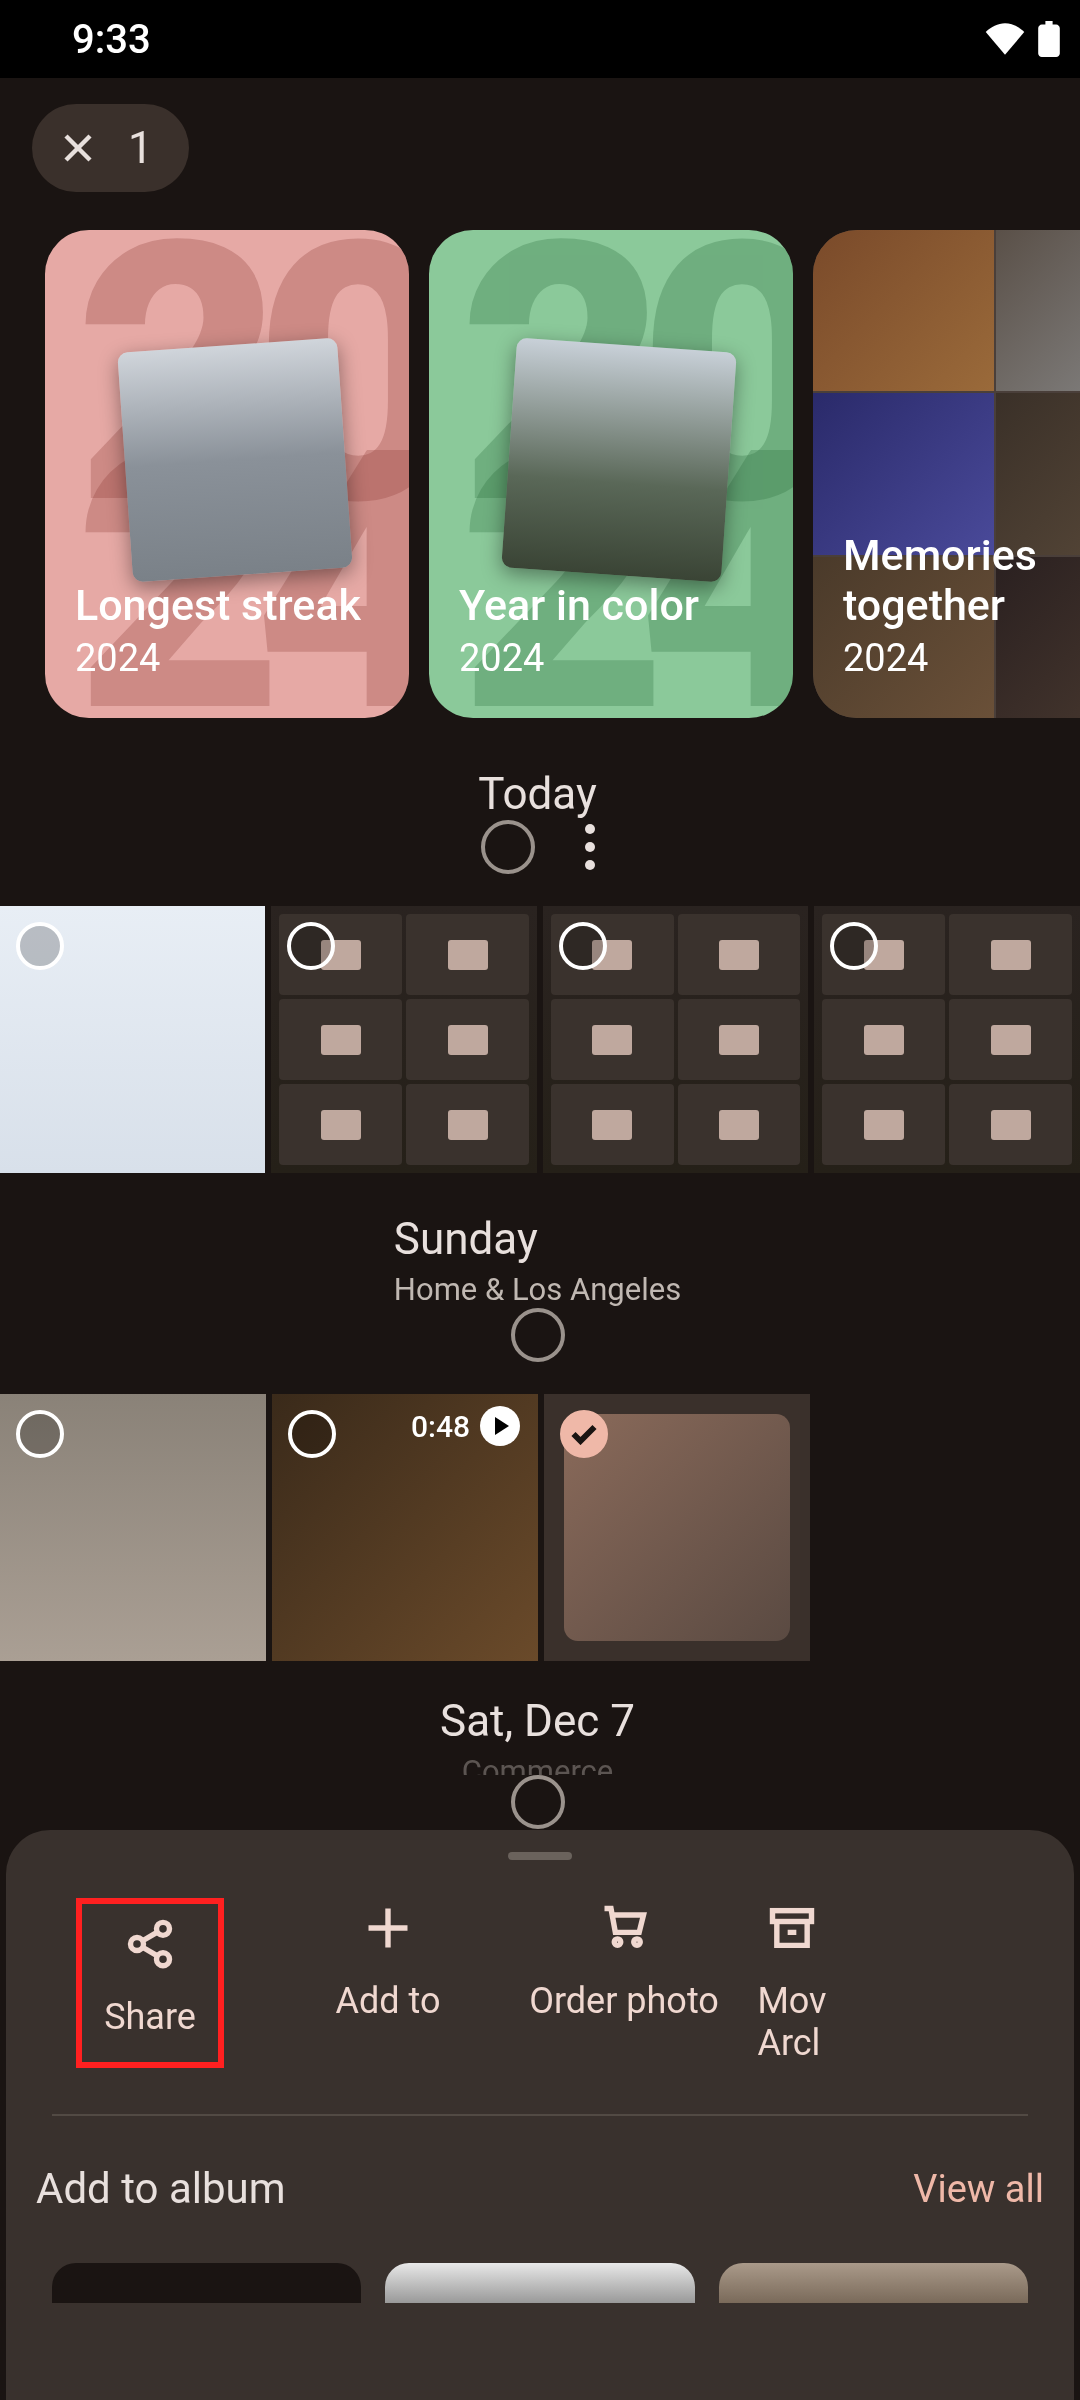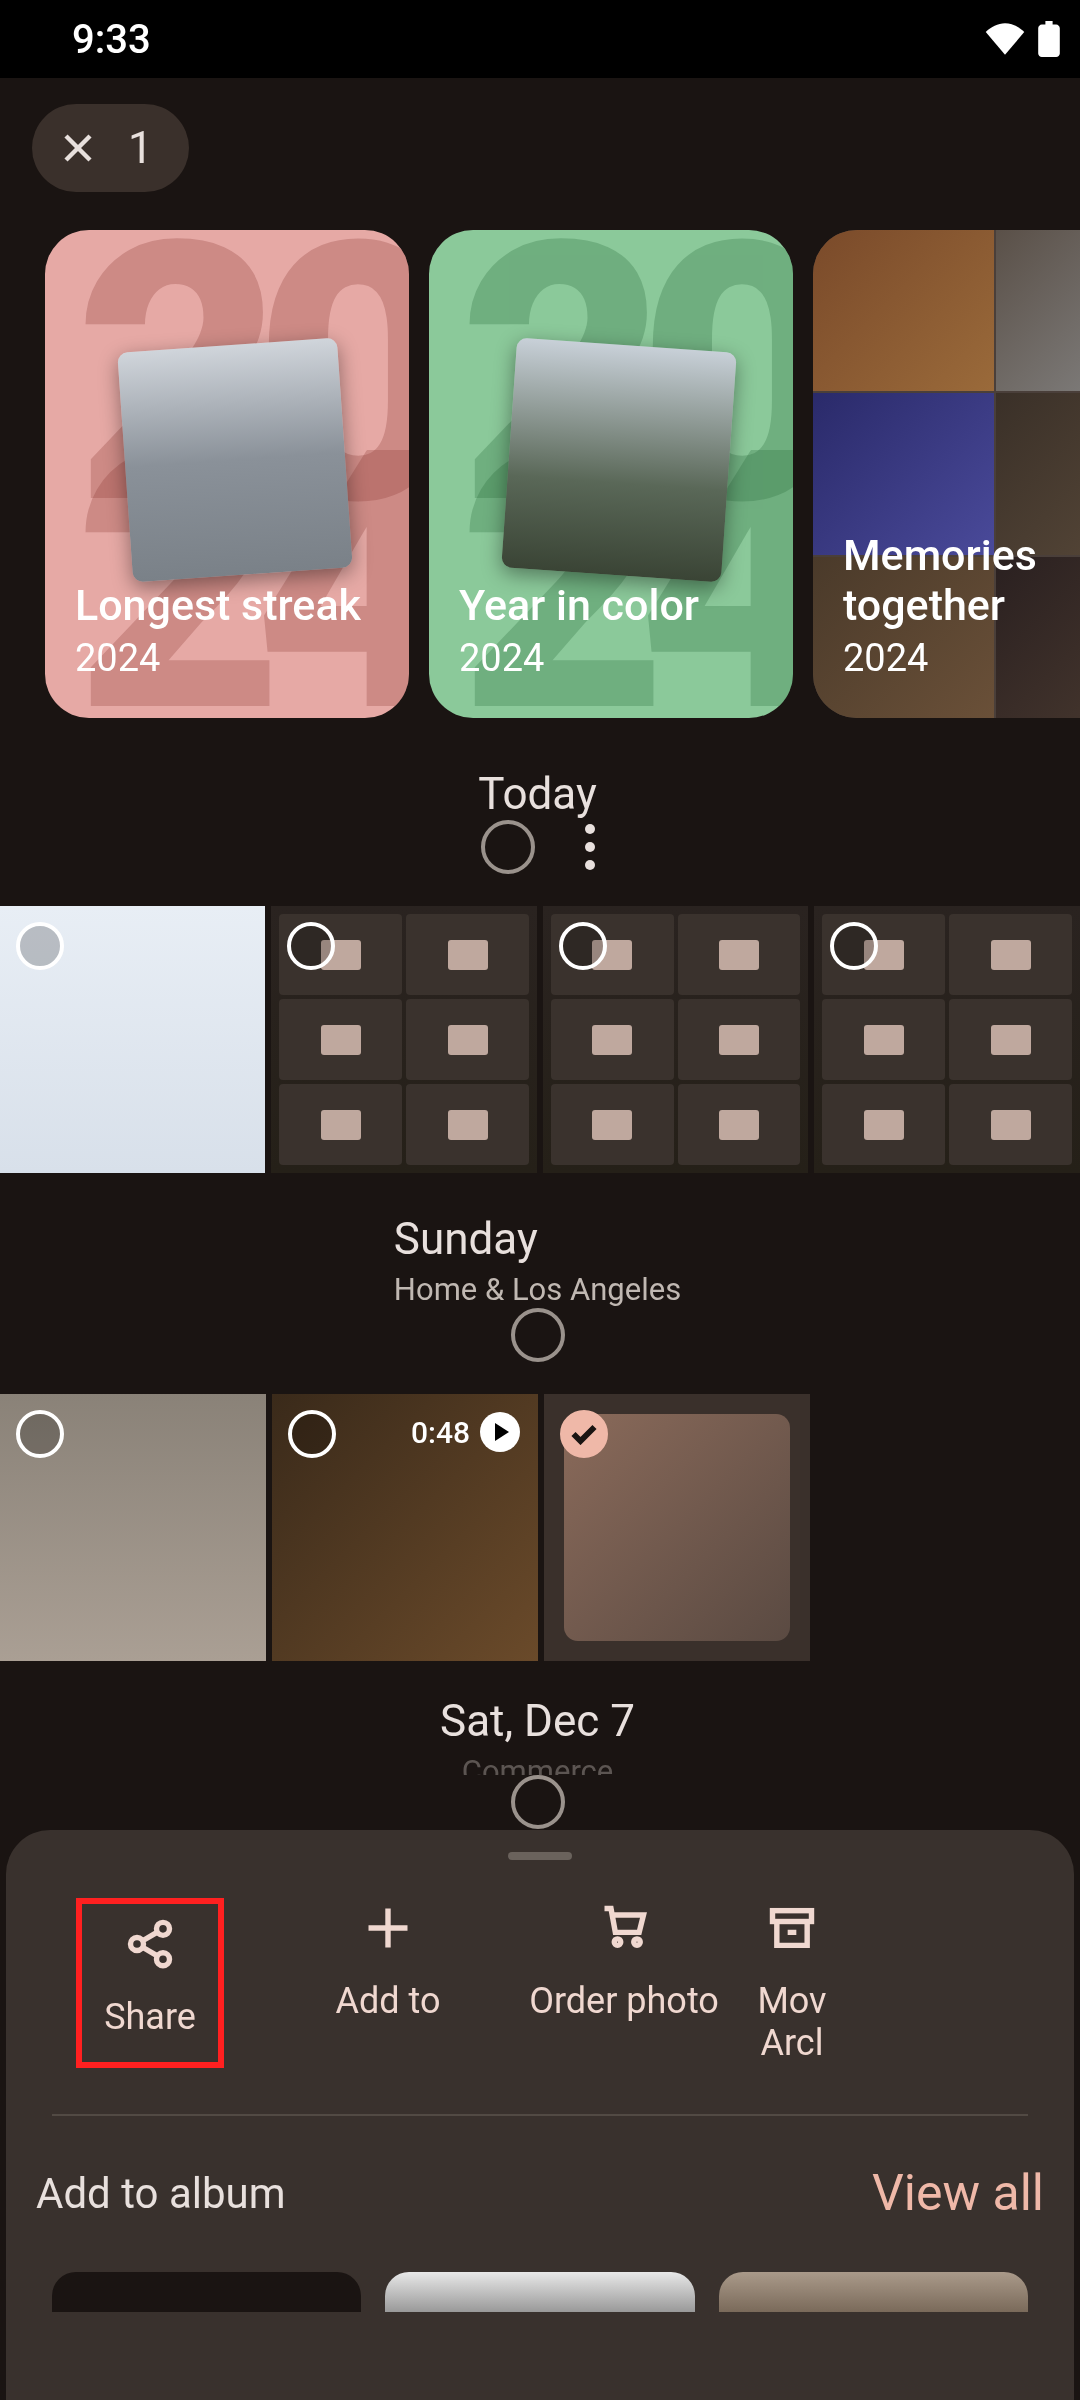--- a/index.html
+++ b/index.html
@@ -198,21 +198,21 @@
       background: #3a322d; border-radius: 4px;
       display:flex; align-items:center; justify-content:center;
     }
     .folder-mini::after {
       content:''; width: 40px; height:30px; background:#bfa89e; border-radius:3px;
     }
     
     .photo.mirror { background: linear-gradient(180deg,#8a8278 0%, #aa9f94 100%); }
     .photo.video { background: linear-gradient(135deg,#3a2a1a,#6a4a2a); }
     .video-info {
-      position: absolute; top: 18px; right: 18px;
+      position: absolute; top: 12px; right: 18px;
       display:flex; align-items:center; gap:10px;
       color:#fff; font-size:30px; font-weight:500;
     }
     .play-circle {
       width:40px;height:40px;background:#fff;border-radius:50%;
       display:flex;align-items:center;justify-content:center;
     }
     .play-circle::after {
       content:''; border-left:14px solid #000; border-top:9px solid transparent;
       border-bottom:9px solid transparent; margin-left:4px;
@@ -253,32 +253,32 @@
     }
     .action-btn.highlighted {
       outline: 6px solid #ff2020;
       outline-offset: -2px;
       padding: 16px 0;
       width: 140px;
       margin-left: 44px;
       margin-right: 50px;
     }
     .action-btn svg { width: 52px; height: 52px; stroke: #f0d8d0; fill: none; stroke-width: 2.5; }
-    .action-label { font-size: 36px; color: #f0d8d0; white-space: nowrap; text-align: center; }
+    .action-label { font-size: 36px; color: #f0d8d0; white-space: nowrap; }
     .action-btn.cutoff { width: 100px; overflow:hidden; }
     
     .sheet-divider {
       height: 2px; background: #524a44; margin: 0 46px;
     }
     .sheet-row2 {
       display: flex; justify-content: space-between; align-items: center;
       padding: 48px 30px 30px;
     }
     .add-album { font-size: 42px; color: #e8e0dd; }
-    .view-all { font-size: 50px; color: #efb8a8; }
+    .view-all { font-size: 38px; color: #efb8a8; }
     
     .album-row {
       display:flex; gap:24px; padding: 20px 46px 0;
     }
     .album-thumb {
       width: 320px; height: 40px; border-radius: 24px 24px 0 0;
       background: #1a1412;
     }
     .album-thumb:nth-child(2){ background: linear-gradient(180deg,#e8e8e8,#999);}
     .album-thumb:nth-child(3){ background: linear-gradient(180deg,#aa9a8a,#7a6a5a);}

